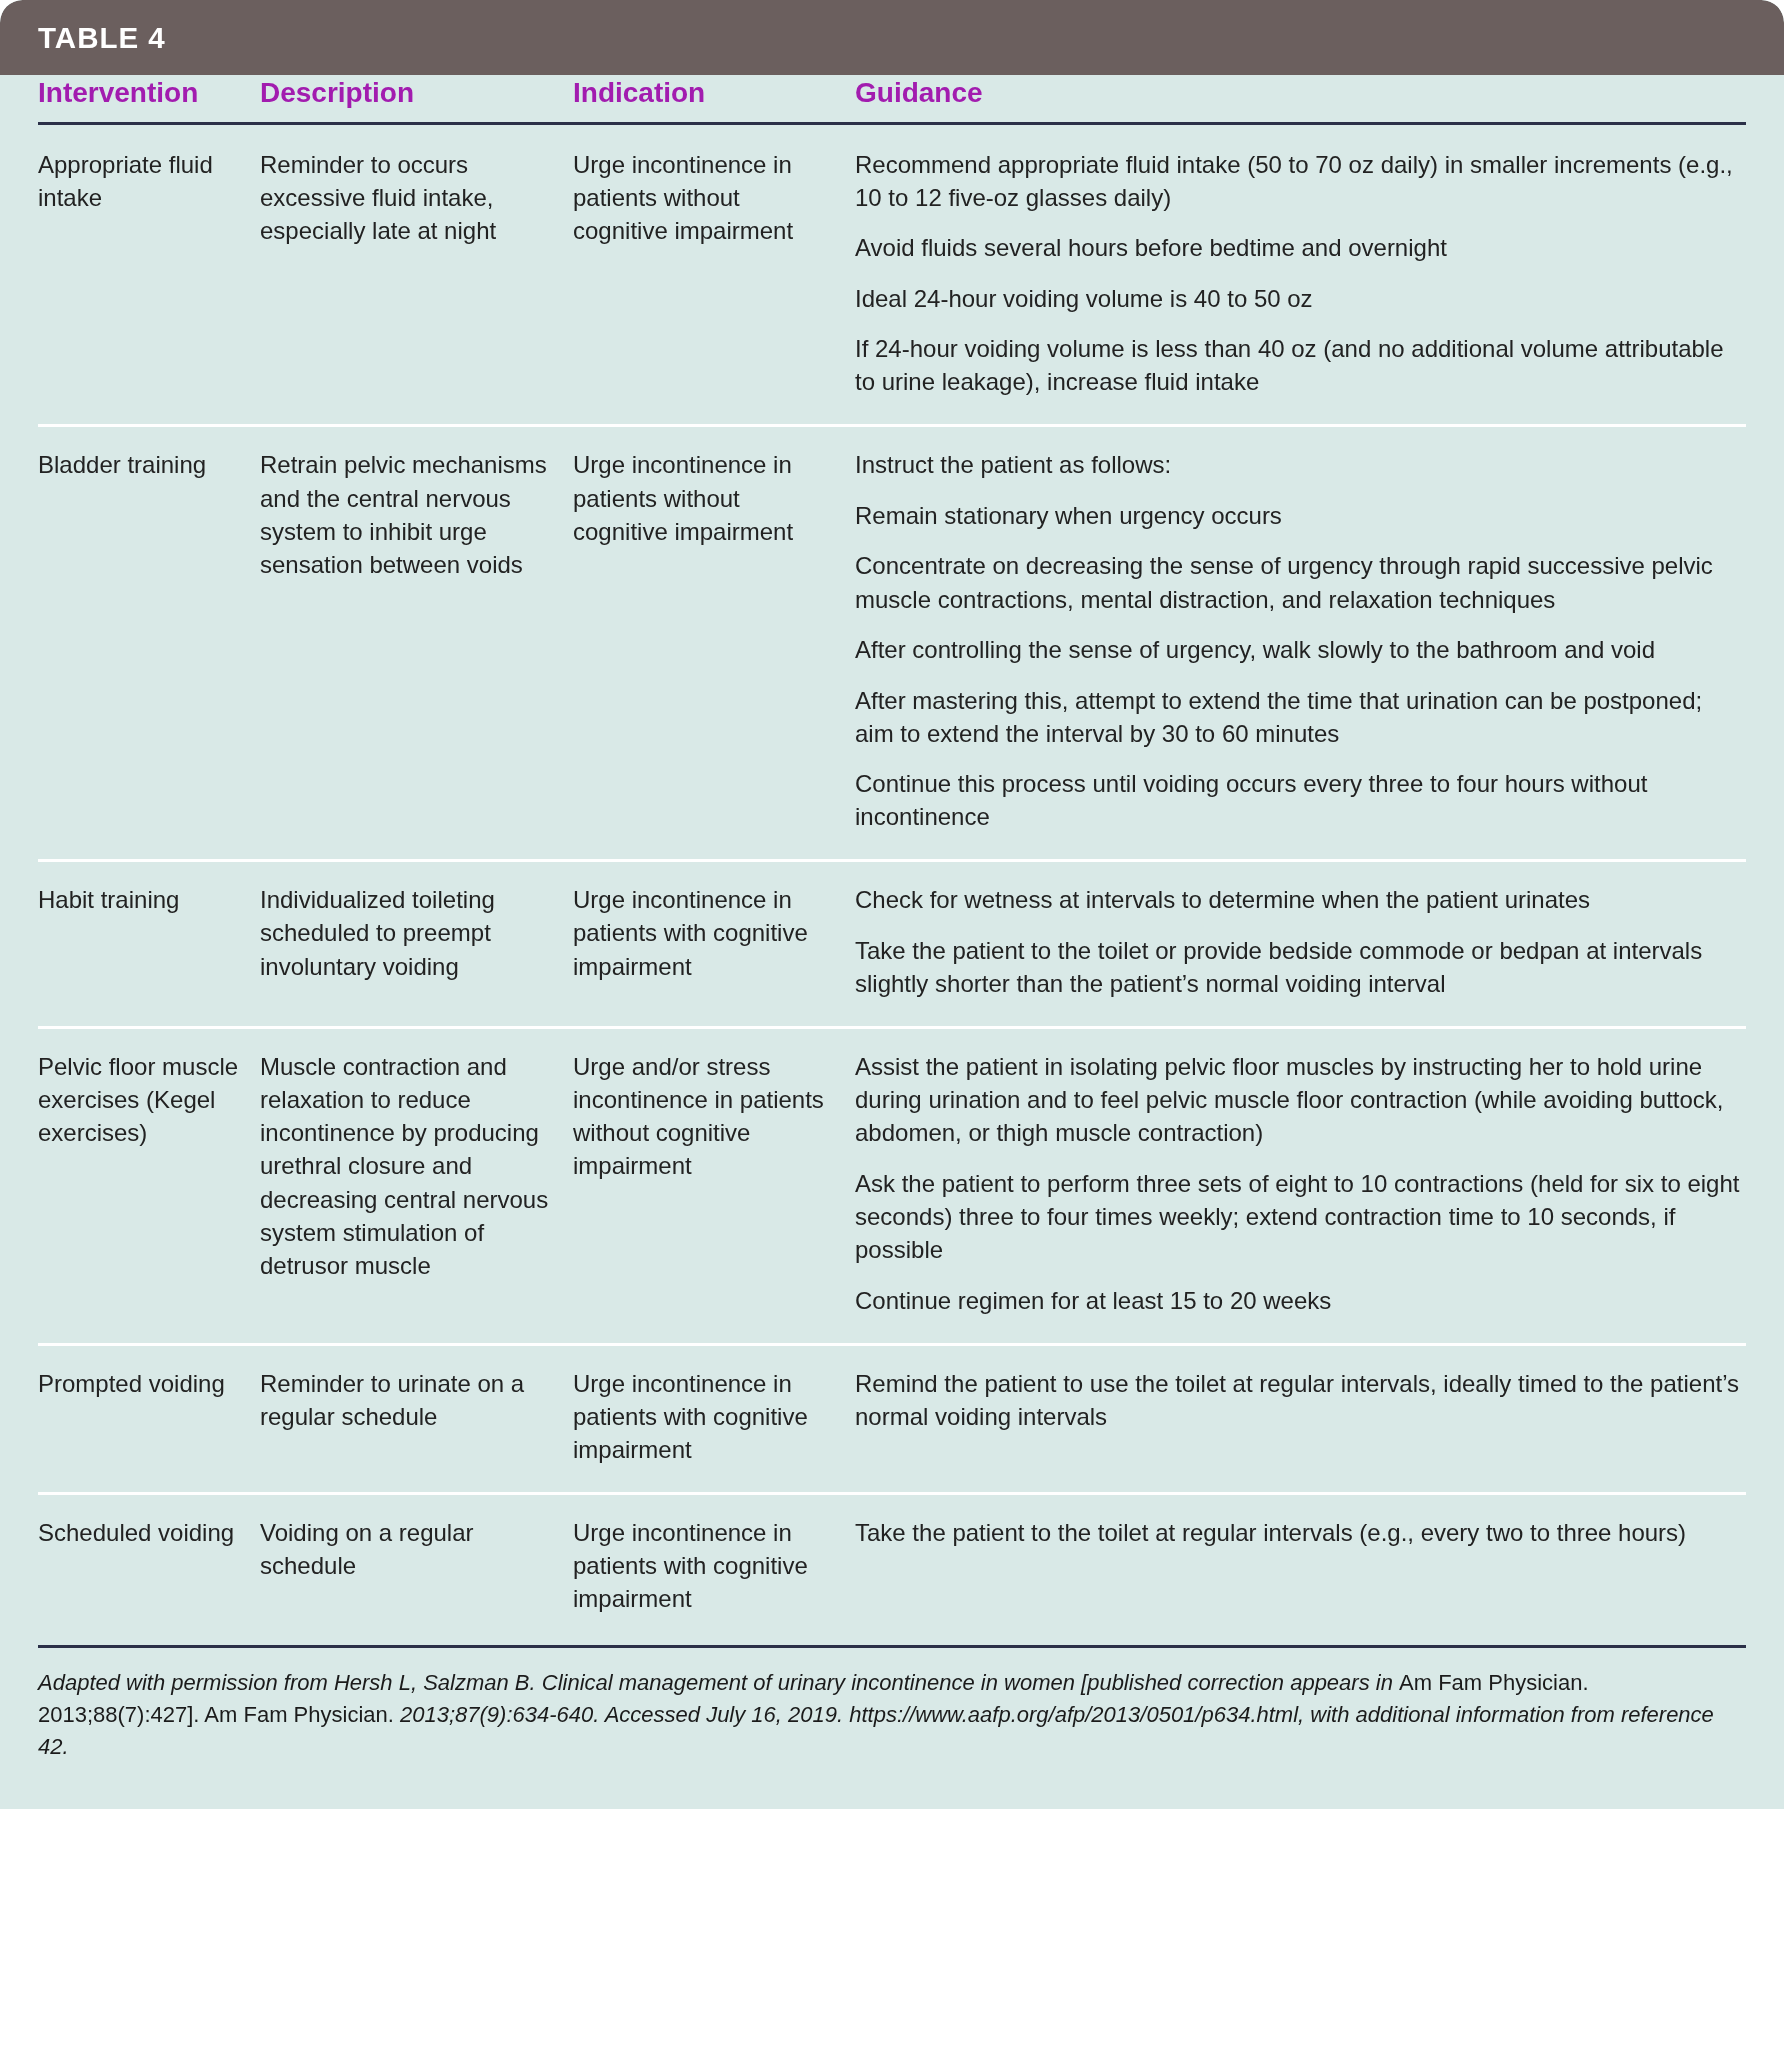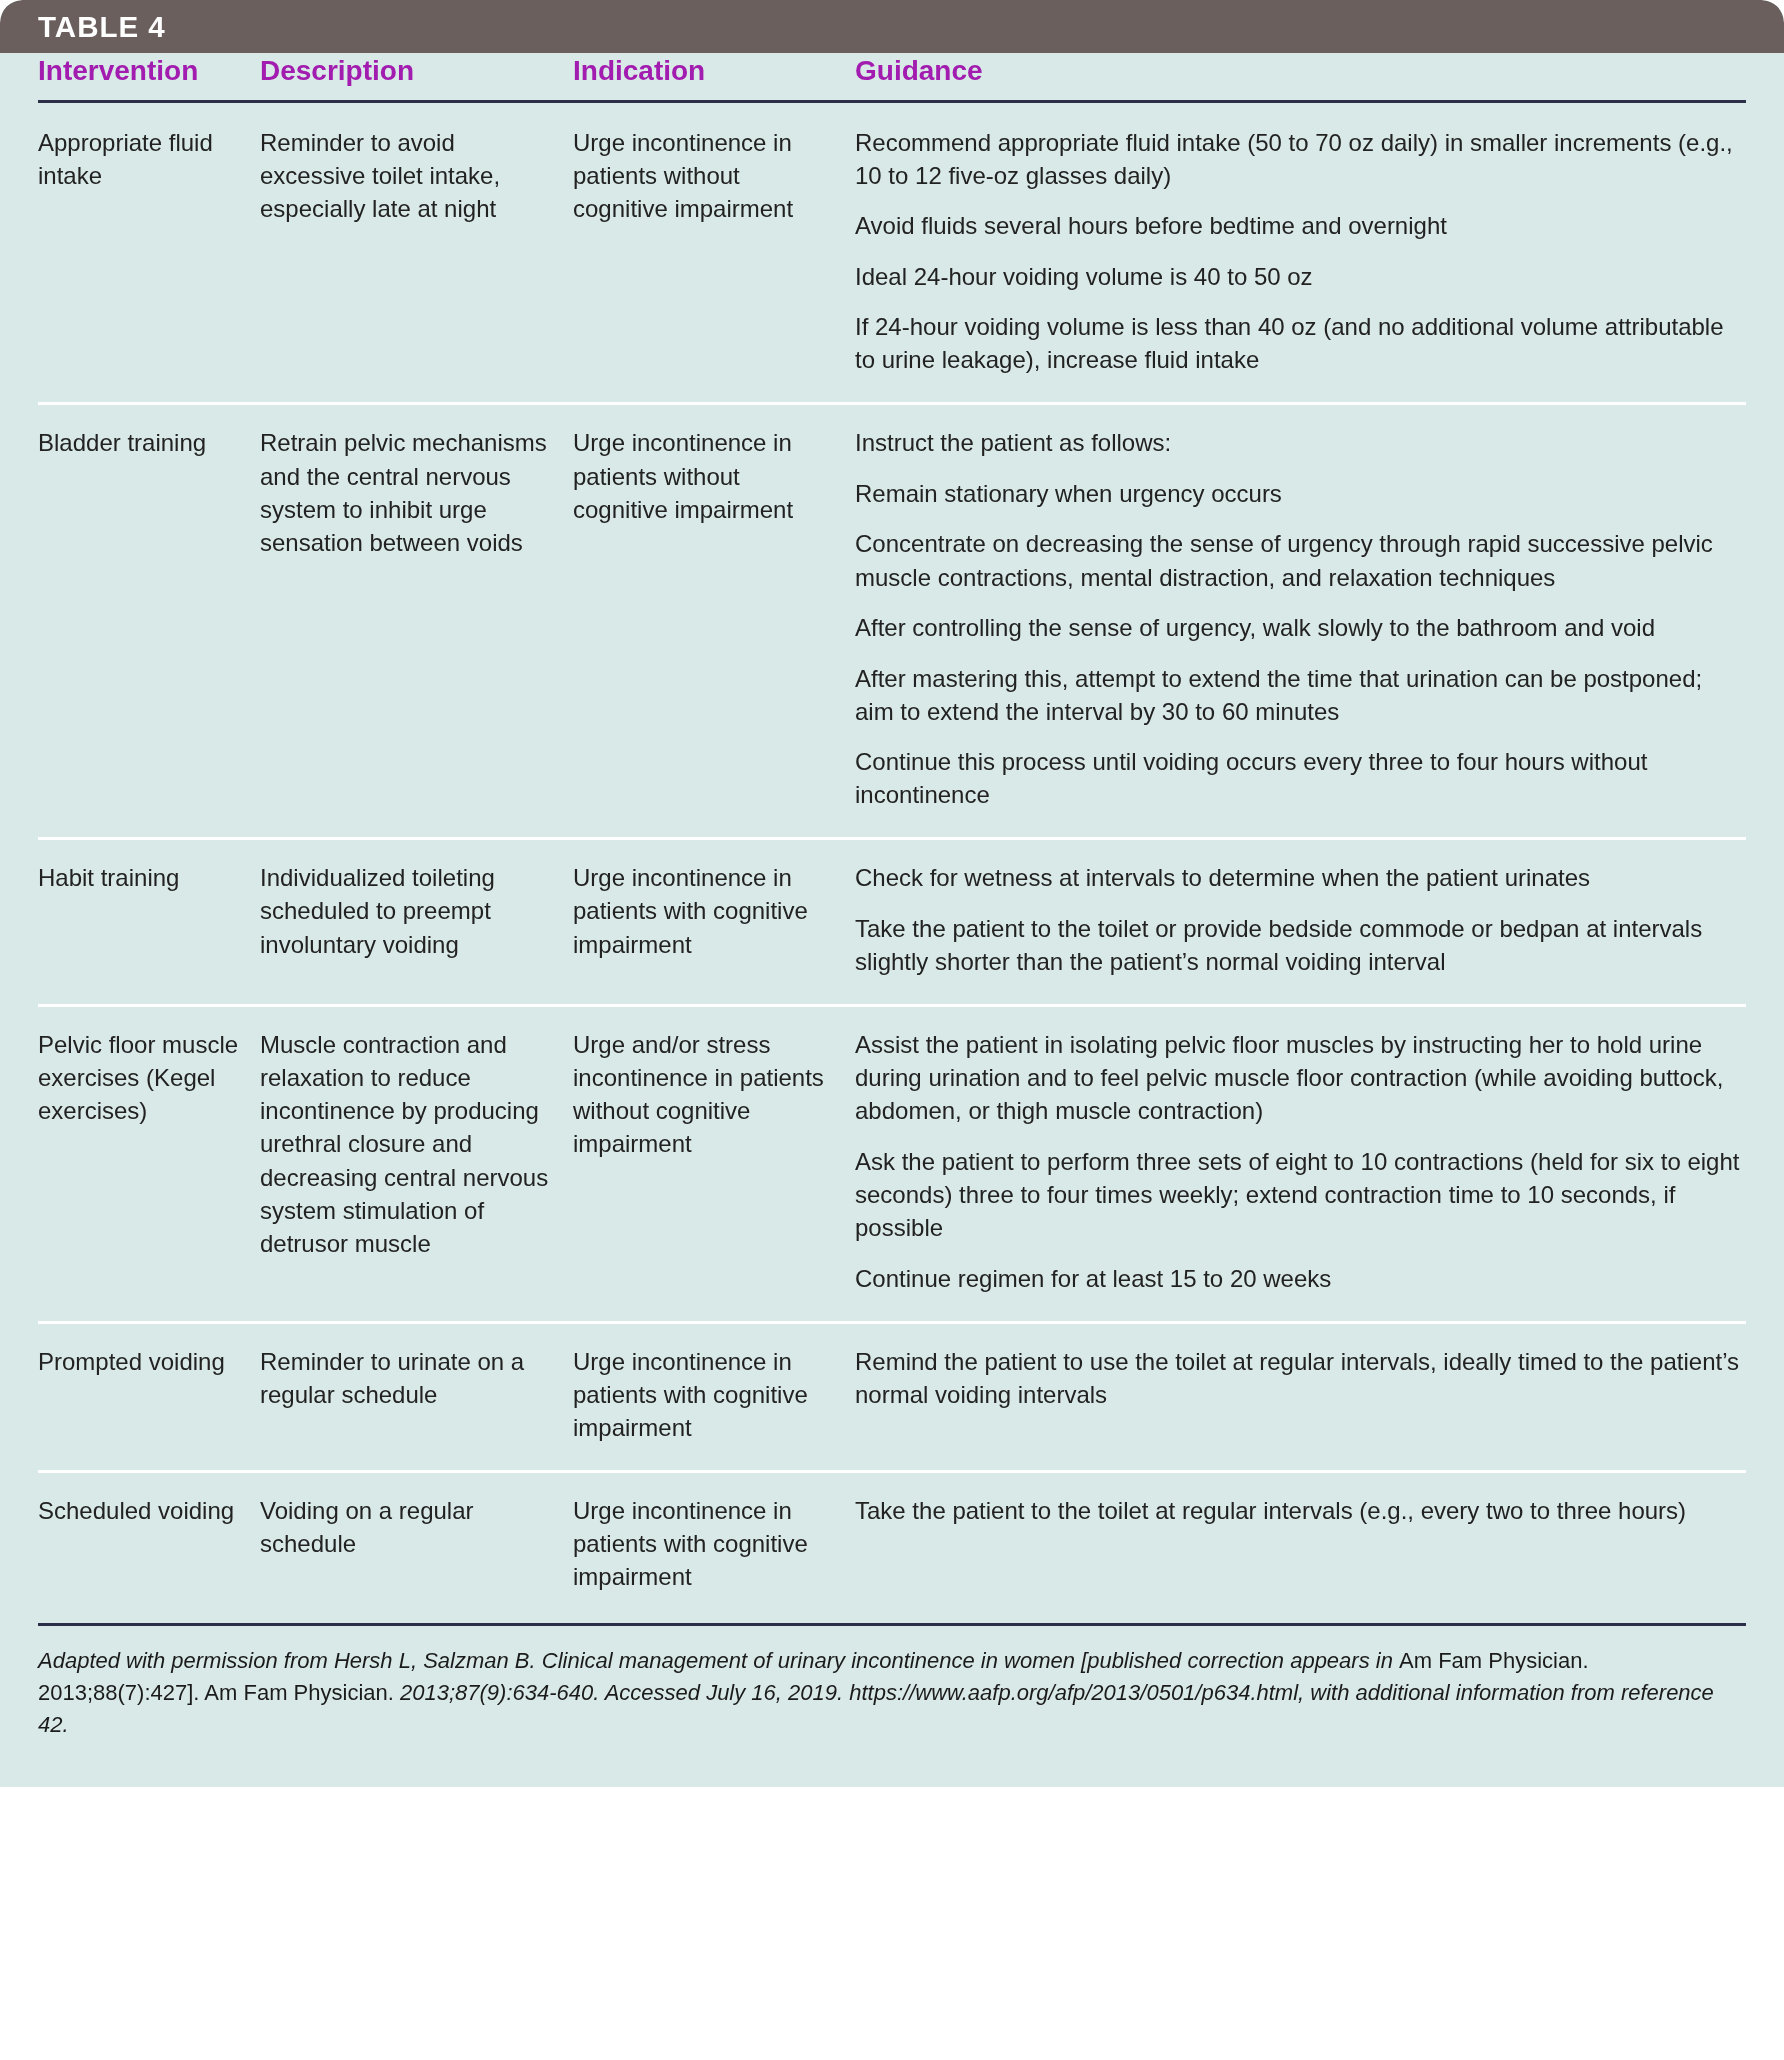--- a/index.html
+++ b/index.html
@@ -16,21 +16,21 @@
     width: 1784px;
     box-sizing: border-box;
     background: #d9e9e7;
     border-radius: 22.6px 22.6px 0 0;
     overflow: hidden;
     position: relative;
   }
   .table-header-bar {
     background: #6b5f5e;
     border-radius: 22.6px 22.6px 0 0;
-    height: 53px;
+    height: 75px;
     display: flex;
     align-items: center;
     padding: 0 38px;
     box-sizing: border-box;
   }
   .table-number {
     color: #ffffff;
     font-size: 29.5px;
     font-weight: bold;
     letter-spacing: 1px;
@@ -127,21 +127,21 @@
           <th class="col-head">Intervention</th>
           <th class="col-head">Description</th>
           <th class="col-head">Indication</th>
           <th class="col-head">Guidance</th>
         </tr>
       </thead>
       <tbody>
 
         <tr>
           <td class="cell">Appropriate fluid intake</td>
-          <td class="cell">Reminder to avoid excessive toilet intake, especially late at night</td>
+          <td class="cell">Reminder to occurs excessive fluid intake, especially late at night</td>
           <td class="cell">Urge incontinence in patients without cognitive impairment</td>
           <td class="cell guidance">
             <p class="guide-item">Recommend appropriate fluid intake (50 to 70 oz daily) in smaller increments (e.g., 10 to 12 five-oz glasses daily)</p>
             <p class="guide-item">Avoid fluids several hours before bedtime and overnight</p>
             <p class="guide-item">Ideal 24-hour voiding volume is 40 to 50 oz</p>
             <p class="guide-item">If 24-hour voiding volume is less than 40 oz (and no additional volume attributable to urine leakage), increase fluid intake</p>
           </td>
         </tr>
 
         <tr>

